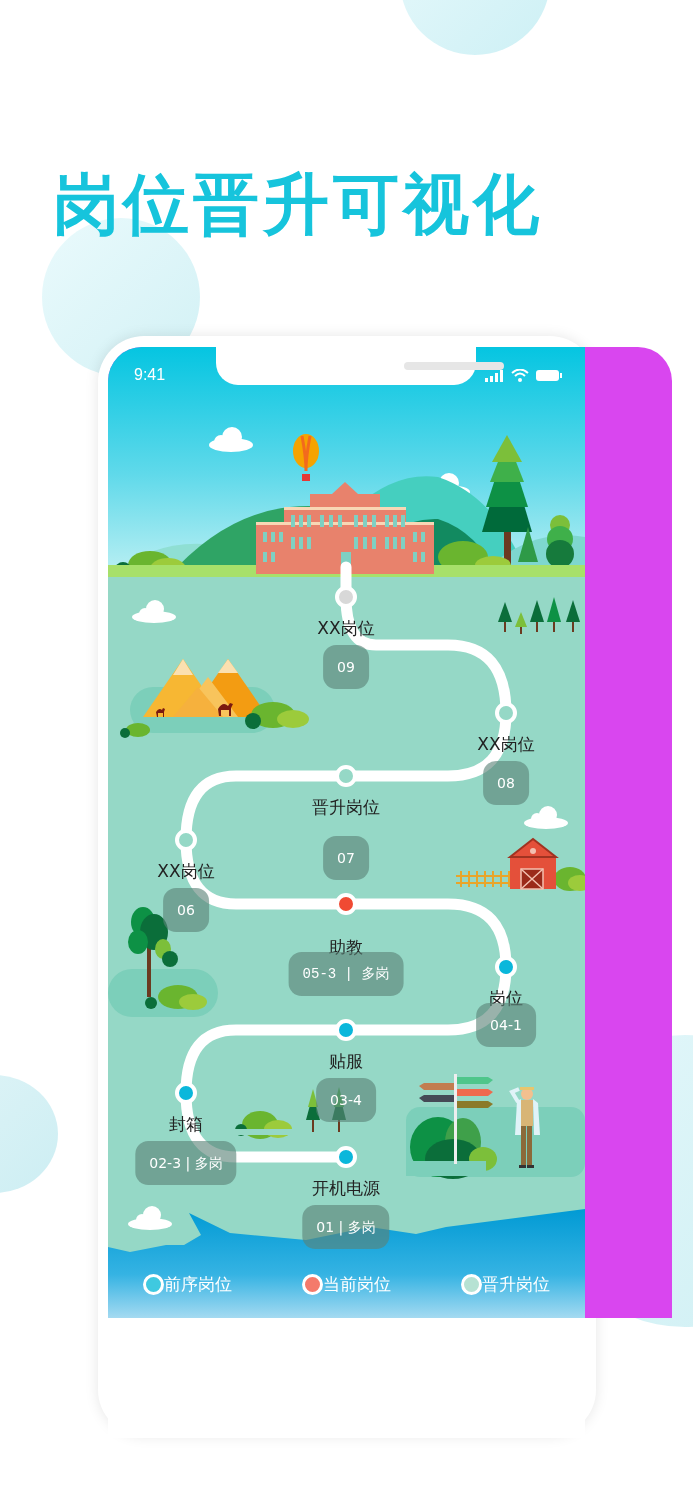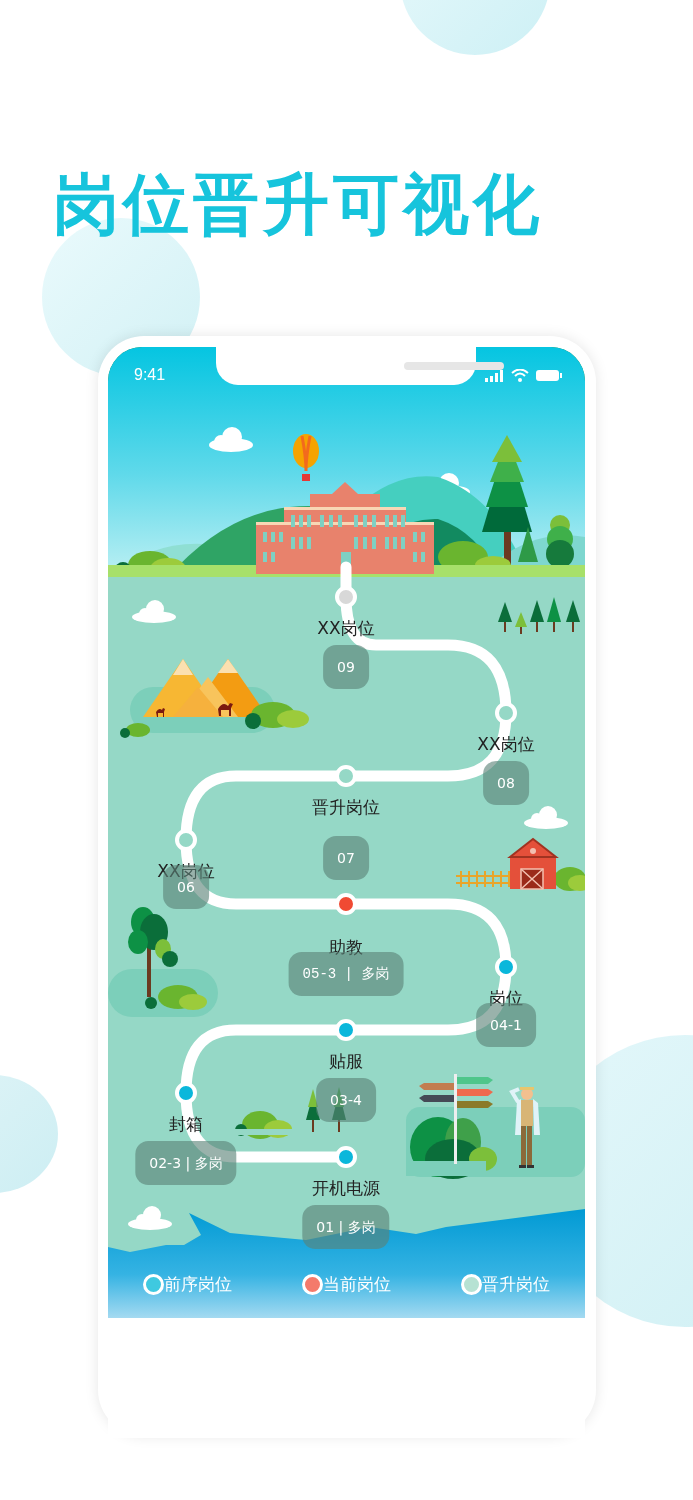--- a/index.html
+++ b/index.html
@@ -4,21 +4,21 @@
 <style>
   html,body{margin:0;padding:0;}
   body{width:693px;height:1500px;background:#ffffff;position:relative;overflow:hidden;font-family:"DejaVu Sans","Liberation Sans",sans-serif;}
   .deco{position:absolute;border-radius:50%;}
   .deco-top{left:400px;top:-95px;width:150px;height:150px;background:linear-gradient(135deg,#e8f9fb,#cdf0f5);}
   .deco-left{left:42px;top:218px;width:158px;height:158px;background:linear-gradient(135deg,#eafafc,#d2f1f5);}
   .deco-left2{left:-70px;top:1075px;width:128px;height:118px;background:linear-gradient(135deg,#dff4f7,#cdeef3);}
   .deco-right{left:540px;top:1035px;width:290px;height:292px;background:linear-gradient(135deg,#e3f7fa,#d0f0f4);}
   .headline{position:absolute;left:0;top:160px;width:596px;text-align:center;font-size:66px;font-weight:bold;color:#16c4dc;letter-spacing:4px;font-family:"DejaVu Sans",sans-serif;}
   .phone{position:absolute;left:98px;top:336px;width:498px;height:1100px;border-radius:46px;background:#fff;box-shadow:0 0 14px rgba(0,0,0,0.10);}
-  .screen{position:absolute;left:108px;top:347px;width:477px;height:971px;border-radius:34px 34px 0 0;overflow:hidden;background:#15803d;}
+  .screen{position:absolute;left:108px;top:347px;width:564px;height:971px;border-radius:34px 34px 0 0;overflow:hidden;background:#d946ef;}
   .below-screen{position:absolute;left:108px;top:1318px;width:477px;height:120px;background:#fff;}
   .status{position:absolute;left:0;top:0;width:477px;height:58px;z-index:5;}
   .time{position:absolute;left:26px;top:19px;color:#fff;font-size:16px;font-family:"Liberation Sans",sans-serif;}
   .notch{position:absolute;left:108px;top:0;width:260px;height:38px;background:#fff;border-radius:0 0 22px 22px;}
   .speaker{position:absolute;left:188px;top:15px;width:100px;height:8px;border-radius:4px;background:#e6e6e6;}
   .sicons{position:absolute;right:22px;top:22px;display:flex;align-items:center;gap:6px;}
   svg{display:block;}
   .label{position:absolute;transform:translateX(-50%);color:#222;font-size:17px;white-space:nowrap;text-align:center;}
   .pill{position:absolute;transform:translateX(-50%);background:rgba(90,130,120,0.62);color:#fff;font-size:14px;padding:13px 14px;border-radius:13px;white-space:nowrap;line-height:18px;}
   .legend{position:absolute;left:0;top:1270px;width:477px;height:30px;display:flex;justify-content:space-around;align-items:center;z-index:6;}
@@ -317,21 +317,21 @@
   <div>
     <div class="label" style="left:398px;top:386px;">XX岗位</div>
     <div class="pill" style="left:398px;top:414px;">08</div>
   </div>
   <div>
     <div class="label" style="left:238px;top:449px;">晋升岗位</div>
     <div class="pill" style="left:238px;top:489px;">07</div>
   </div>
   <div>
     <div class="label" style="left:78px;top:513px;">XX岗位</div>
-    <div class="pill" style="left:78px;top:518px;">06</div>
+    <div class="pill" style="left:78px;top:541px;">06</div>
   </div>
   <div>
     <div class="label" style="left:238px;top:577px;margin-top:12px;">助教</div>
     <div class="pill" style="left:238px;top:605px;font-family:Liberation Mono, monospace;">05-3 | 多岗</div>
   </div>
   <div>
     <div class="label" style="left:398px;top:640px;">岗位</div>
     <div class="pill" style="left:398px;top:656px;">04-1</div>
   </div>
   <div>

